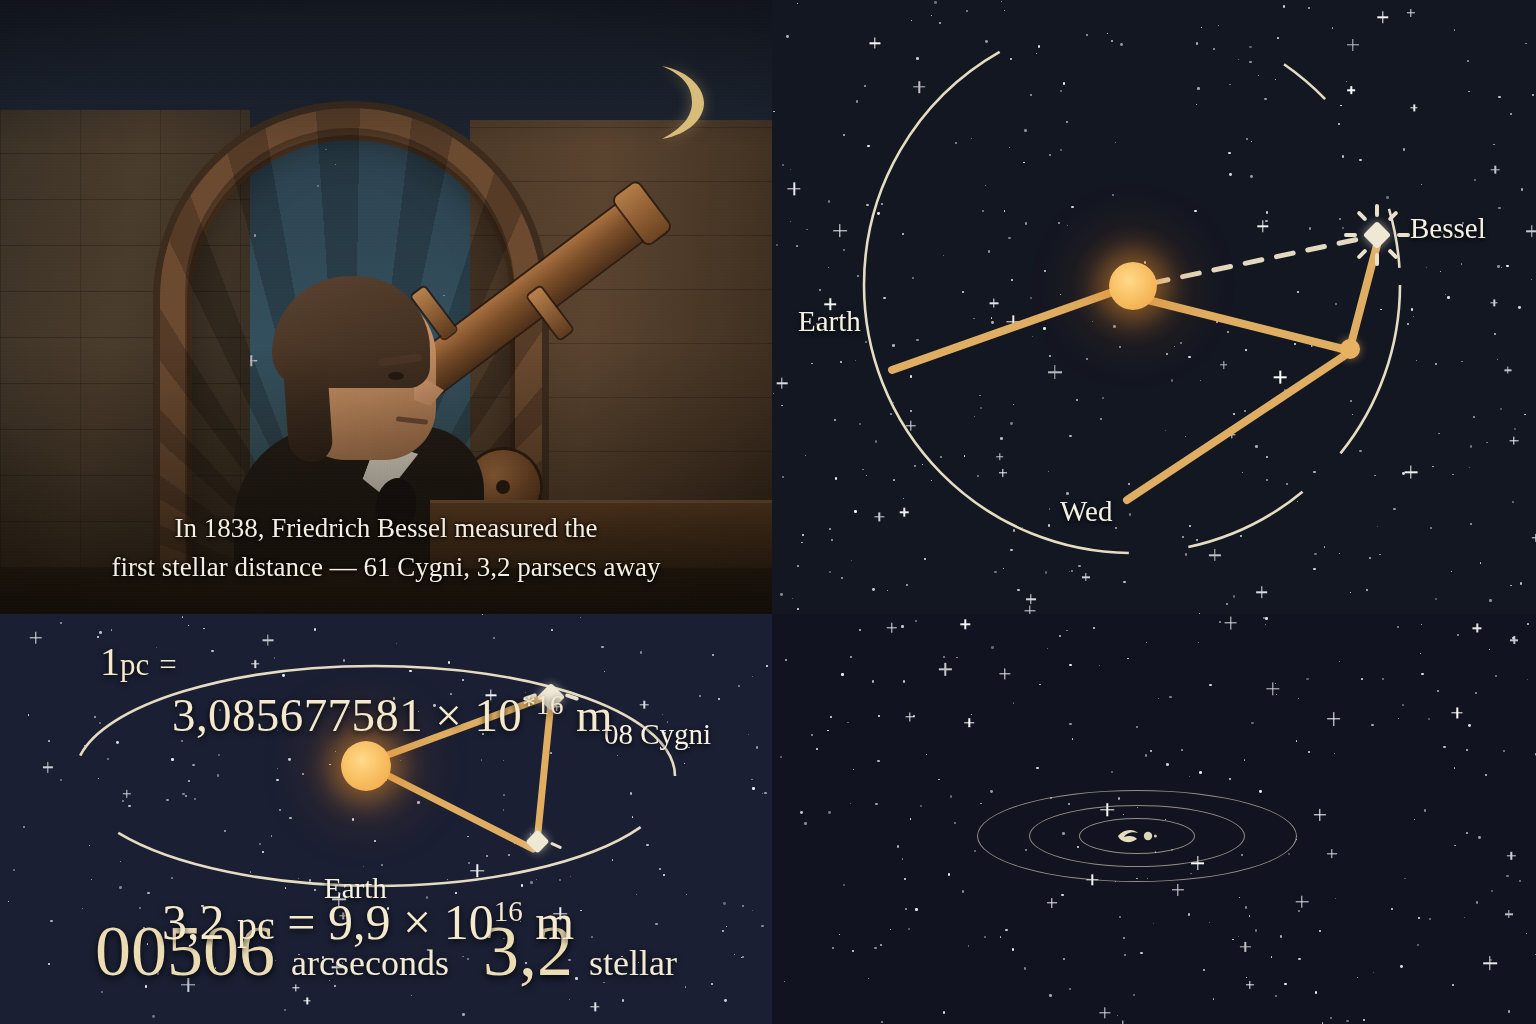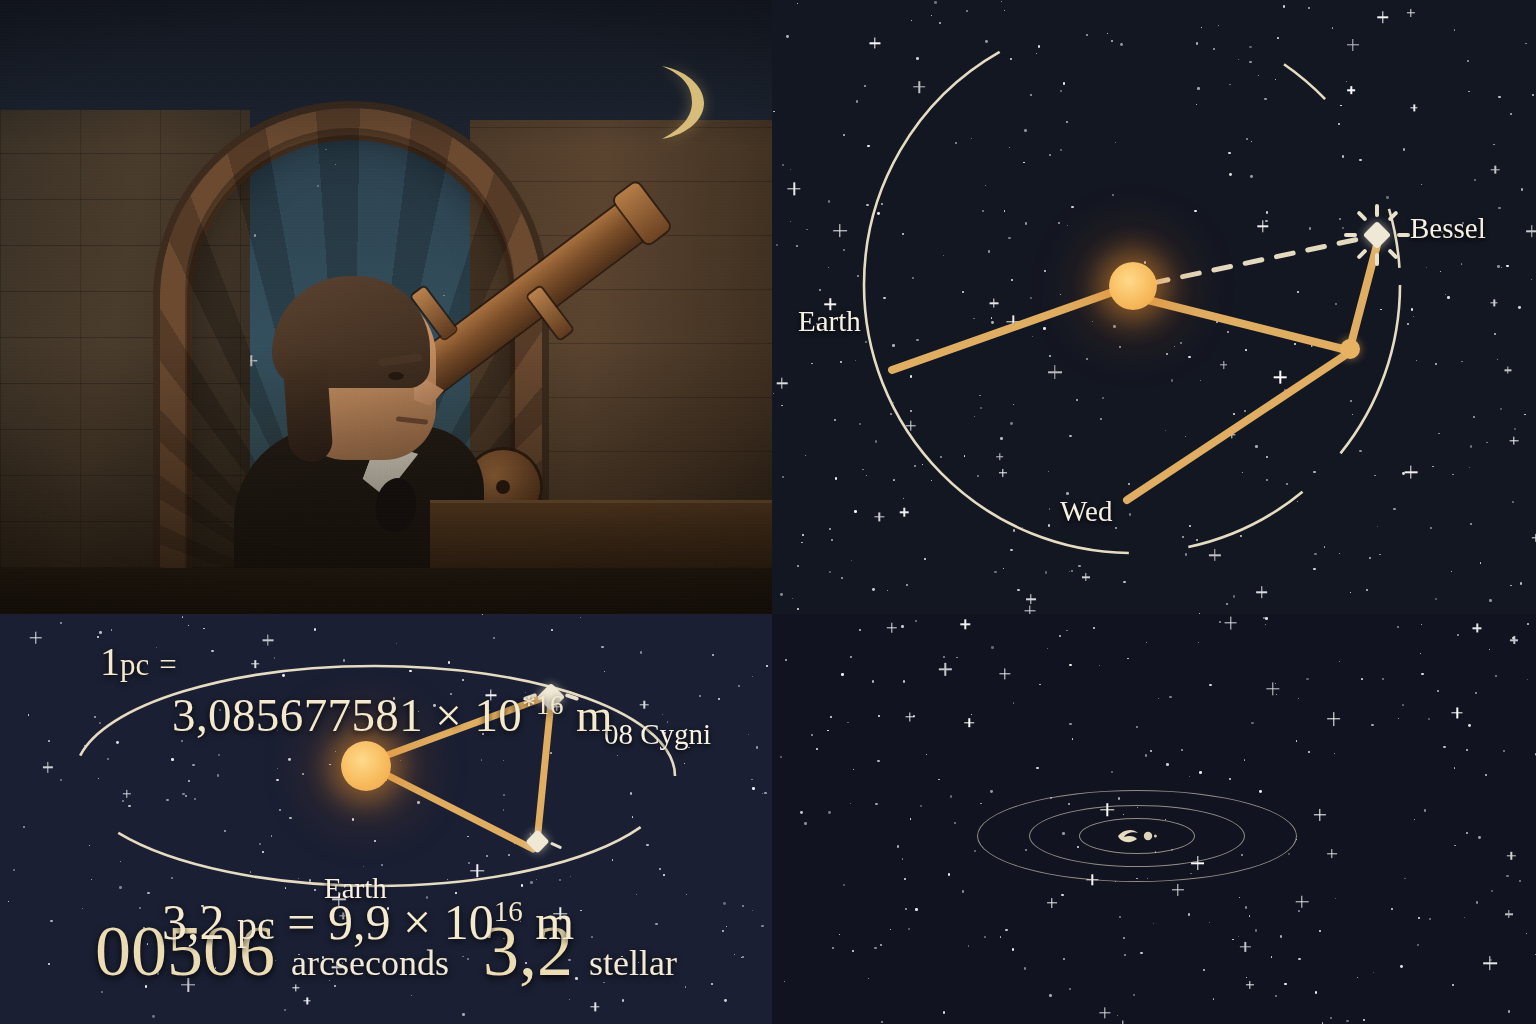--- a/index.html
+++ b/index.html
@@ -358,20 +358,24 @@
       <div class="illus-vignette"></div>
       <div class="grain"></div>
     </div>
 
     <div class="moon">
       <svg width="62" height="80" viewBox="0 0 62 80">
         <path d="M14 4 C44 10 56 28 56 41 C56 56 42 72 14 77 C38 64 44 52 44 40 C44 26 37 14 14 4 Z" fill="#d7bd79"></path>
       </svg>
     </div>
 
+    <div class="caption">
+      <div>In 1838, Friedrich Bessel measured the</div>
+      <div>first stellar distance — 61 Cygni, 3,2 parsecs away</div>
+    </div>
   </div>
 
   <div class="panel" id="panel-parallax">
     <div class="starfield" id="sf-parallax">
         <span class="st" style="left:748.5px;top:188.3px;width:2.5px;height:2.5px;opacity:0.66"></span>
         <span class="st" style="left:265.5px;top:45.3px;width:2.9px;height:2.9px;opacity:0.85"></span>
         <span class="st" style="left:351.4px;top:580.7px;width:2.8px;height:2.8px;opacity:0.73"></span>
         <span class="st" style="left:190.1px;top:290.6px;width:2.4px;height:2.4px;opacity:0.87"></span>
         <span class="st" style="left:493.9px;top:479.0px;width:2.2px;height:2.2px;opacity:0.62"></span>
         <span class="st" style="left:56.1px;top:200.4px;width:2.4px;height:2.4px;opacity:0.41"></span>

